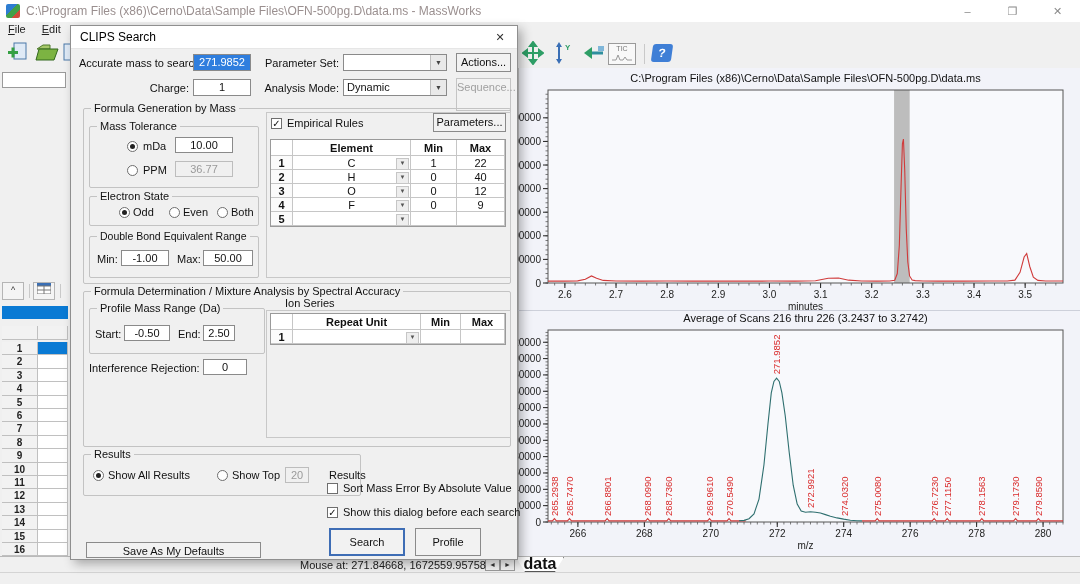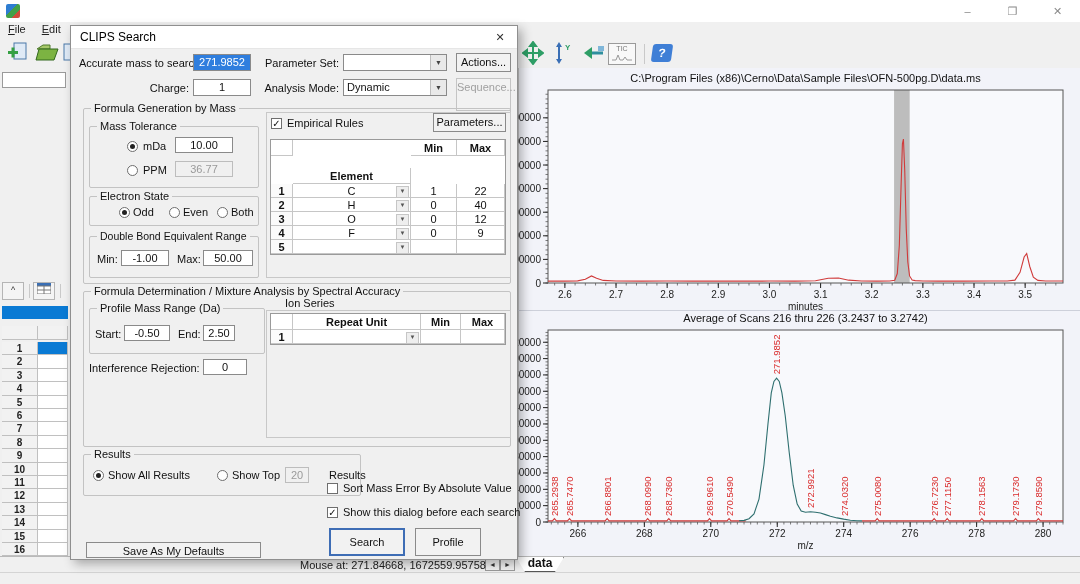--- a/index.html
+++ b/index.html
@@ -71,28 +71,29 @@
   .ct{font-size:11px;fill:#111;}
   .tk{font-size:10px;fill:#222;}
   .pl{font-size:9.5px;fill:#d92b2b;}
   
   .footer{position:absolute;left:0;top:556px;width:1080px;height:16px;background:#f0f0f0;border-top:1px solid #b9b9b9;}
   .mouse{position:absolute;left:300px;top:559px;font-size:11px;color:#222;z-index:5;}
   .tabarrow{position:absolute;top:558px;width:15px;height:13px;border:1px solid #9a9a9a;background:#f2f2f2;
             font-size:7px;text-align:center;line-height:12px;color:#333;box-sizing:border-box;}
   .datatab{position:absolute;left:516px;top:557px;width:46px;height:14px;background:#fff;border:1px solid #555;border-top:none;
            clip-path:polygon(0 0,100% 0,calc(100% - 9px) 100%,9px 100%);
-           text-align:center;font-size:12px;font-weight:bold;line-height:13px;}
+           text-align:center;font-size:16px;font-weight:bold;line-height:13px;}
   .statusbar{position:absolute;left:0;top:572px;width:1080px;height:12px;background:#f0f0f0;border-top:1px solid #d4d4d4;}
 </style>
 </head>
 <body>
 
 <div class="titlebar">
   <div class="appicon"></div>
+  <div class="wtitle">C:\Program Files (x86)\Cerno\Data\Sample Files\OFN-500pg.D\data.ms - MassWorks</div>
   <div class="winbtns">
     <div class="winbtn">–</div>
     <div class="winbtn">❐</div>
     <div class="winbtn">✕</div>
   </div>
 </div>
 
 <div class="menubar" id="menubar">
     <div class="menuitem"><u>F</u>ile</div>
     <div class="menuitem"><u>E</u>dit</div>
@@ -599,21 +600,21 @@
   <div class="tb" style="left:50px;top:224px;width:48px;height:16px">-1.00</div>
   <div class="lbl" style="left:106px;top:227px">Max:</div>
   <div class="tb" style="left:132px;top:224px;width:50px;height:16px">50.00</div>
 
   <div class="panelbox" style="left:195px;top:86px;width:245px;height:166px"></div>
   <div class="check" style="left:200px;top:92px">✓</div>
   <div class="lbl" style="left:216px;top:91px">Empirical Rules</div>
   <div class="btn" style="left:362px;top:87px;width:73px;height:19px;line-height:17px">Parameters...</div>
   <div class="tbl" id="element-table" style="left: 199px; top: 113px; grid-template-columns: 22px 118px 46px 48px;">
       <div class="c h" style="height: 16px; line-height: 16px;"></div>
-      <div class="c h" style="height: 16px; line-height: 16px; margin-top: 28px;">Element</div>
+      <div class="c h" style="height: 16px; line-height: 16px;">Element</div>
       <div class="c h" style="height: 16px; line-height: 16px;">Min</div>
       <div class="c h" style="height: 16px; line-height: 16px;">Max</div>
       <div class="c rn" style="height: 14px; line-height: 14px;">1</div>
       <div class="c " style="height: 14px; line-height: 14px;">C<span class="darr">▼</span></div>
       <div class="c " style="height: 14px; line-height: 14px;">1</div>
       <div class="c " style="height: 14px; line-height: 14px;">22</div>
       <div class="c rn" style="height: 14px; line-height: 14px;">2</div>
       <div class="c " style="height: 14px; line-height: 14px;">H<span class="darr">▼</span></div>
       <div class="c " style="height: 14px; line-height: 14px;">0</div>
       <div class="c " style="height: 14px; line-height: 14px;">40</div>

